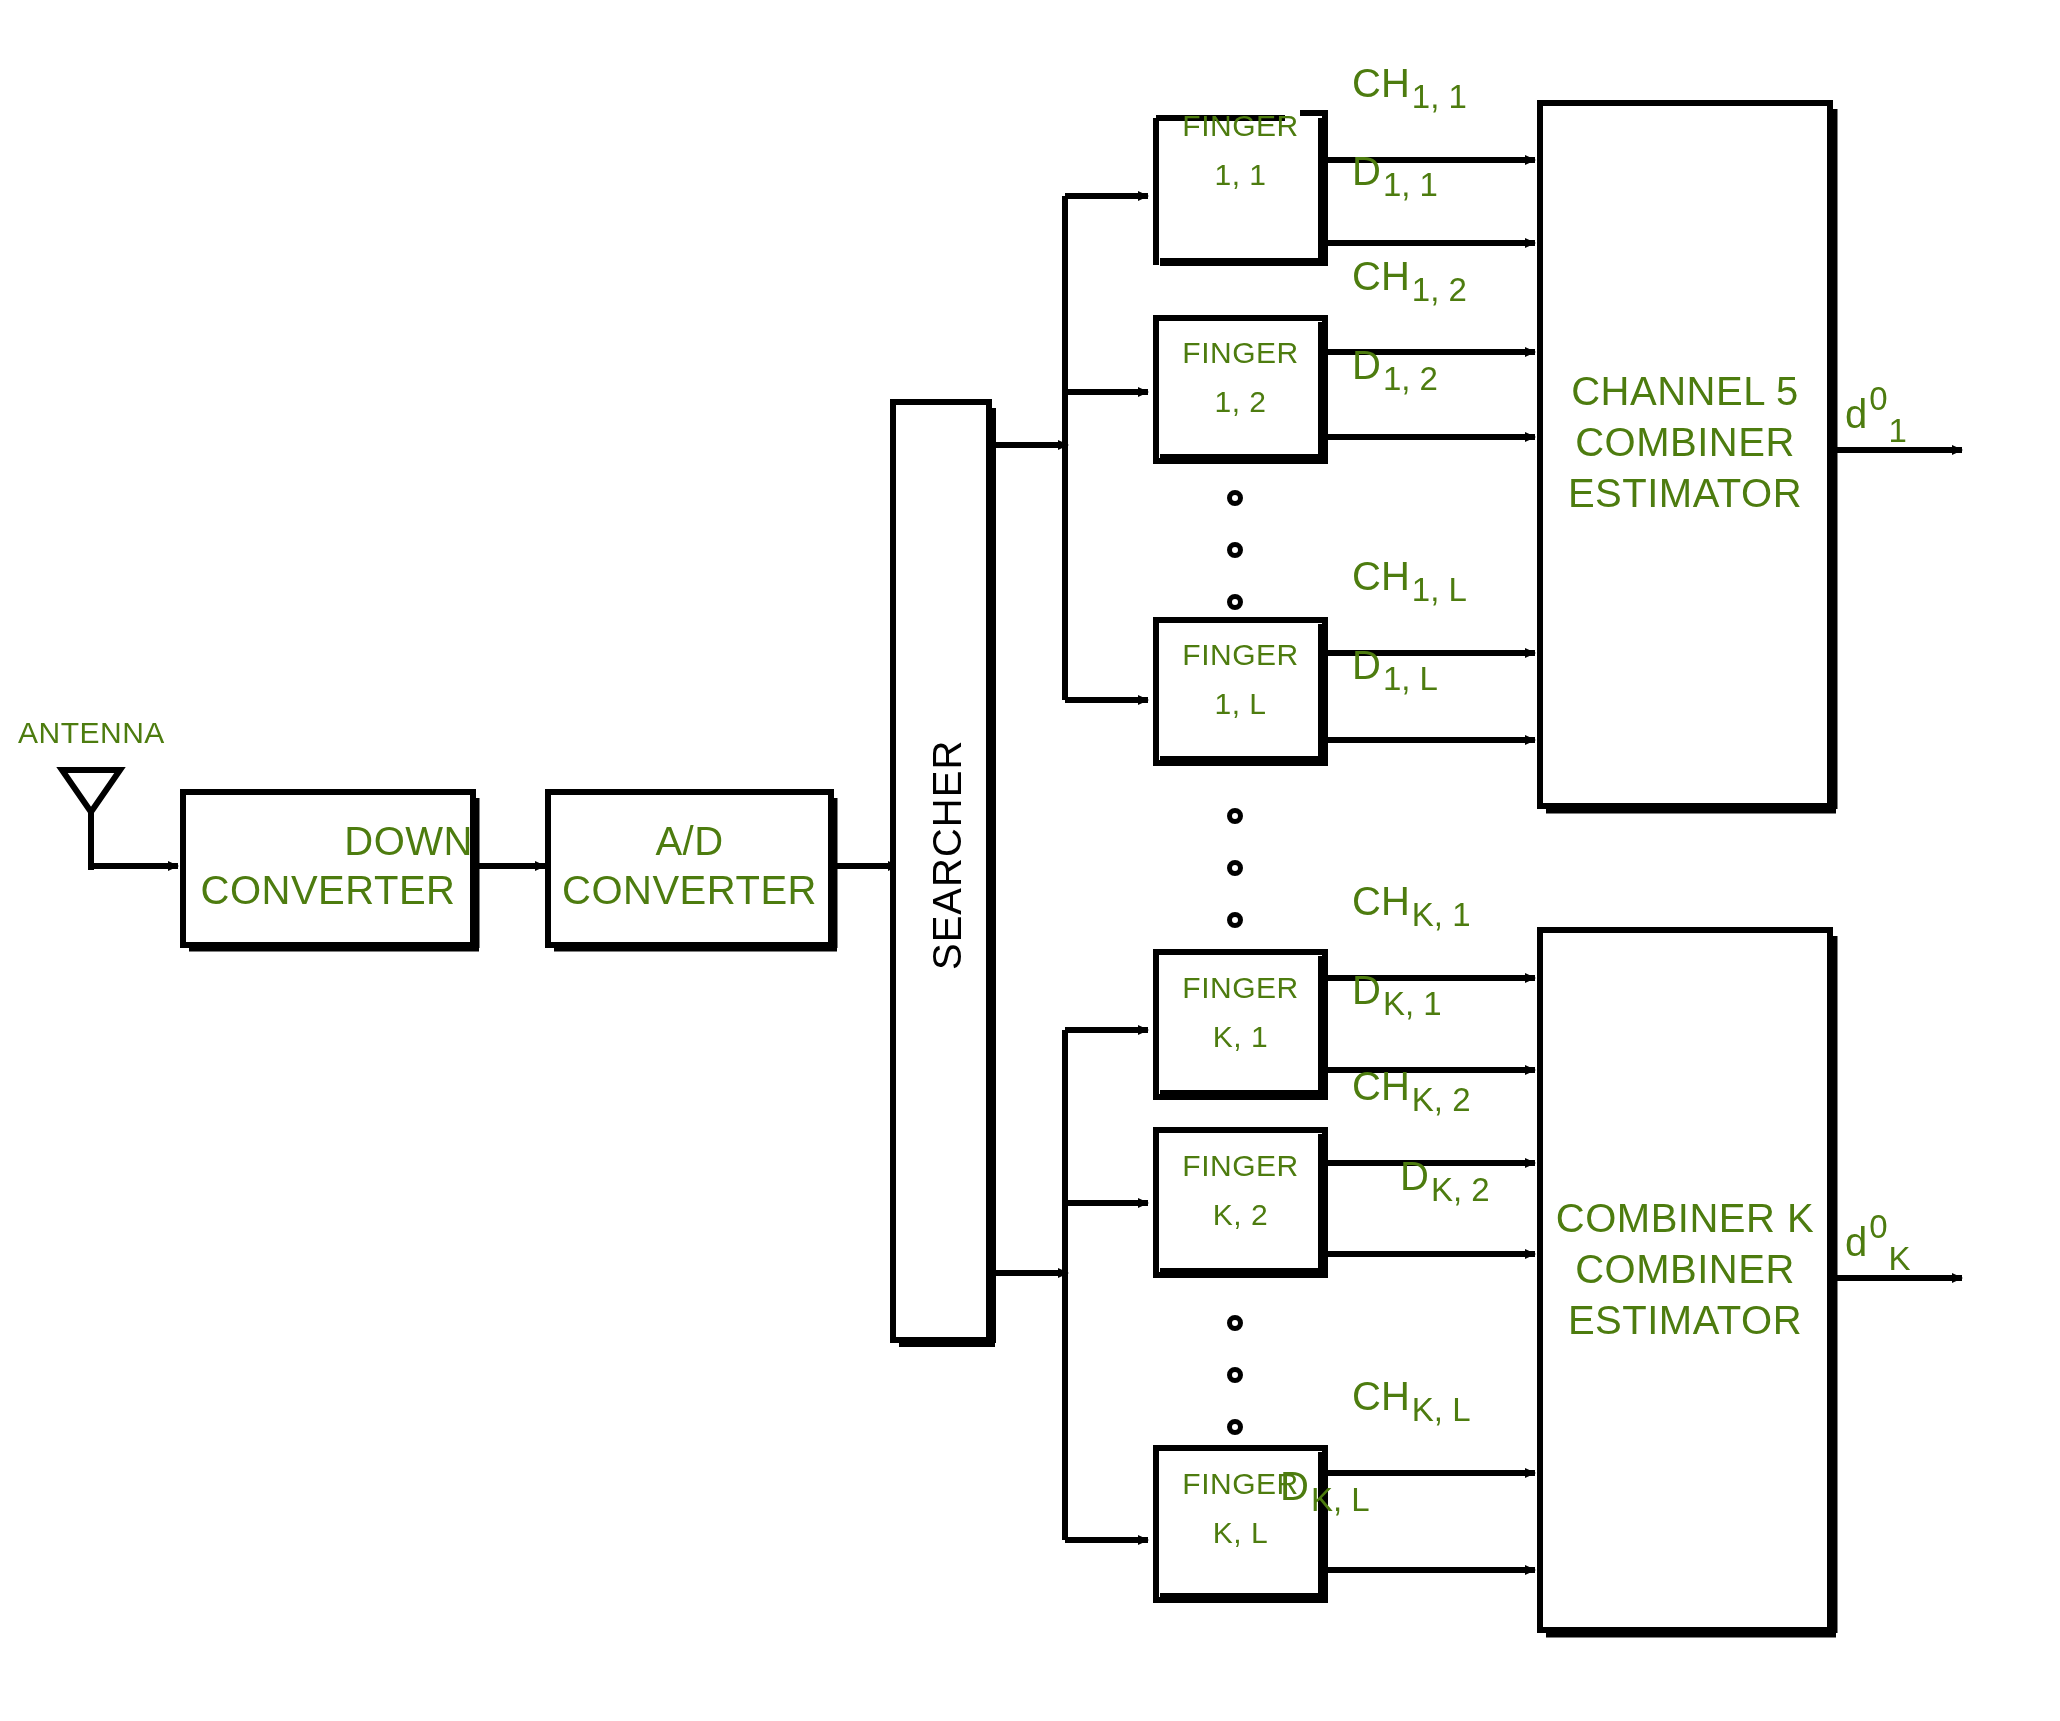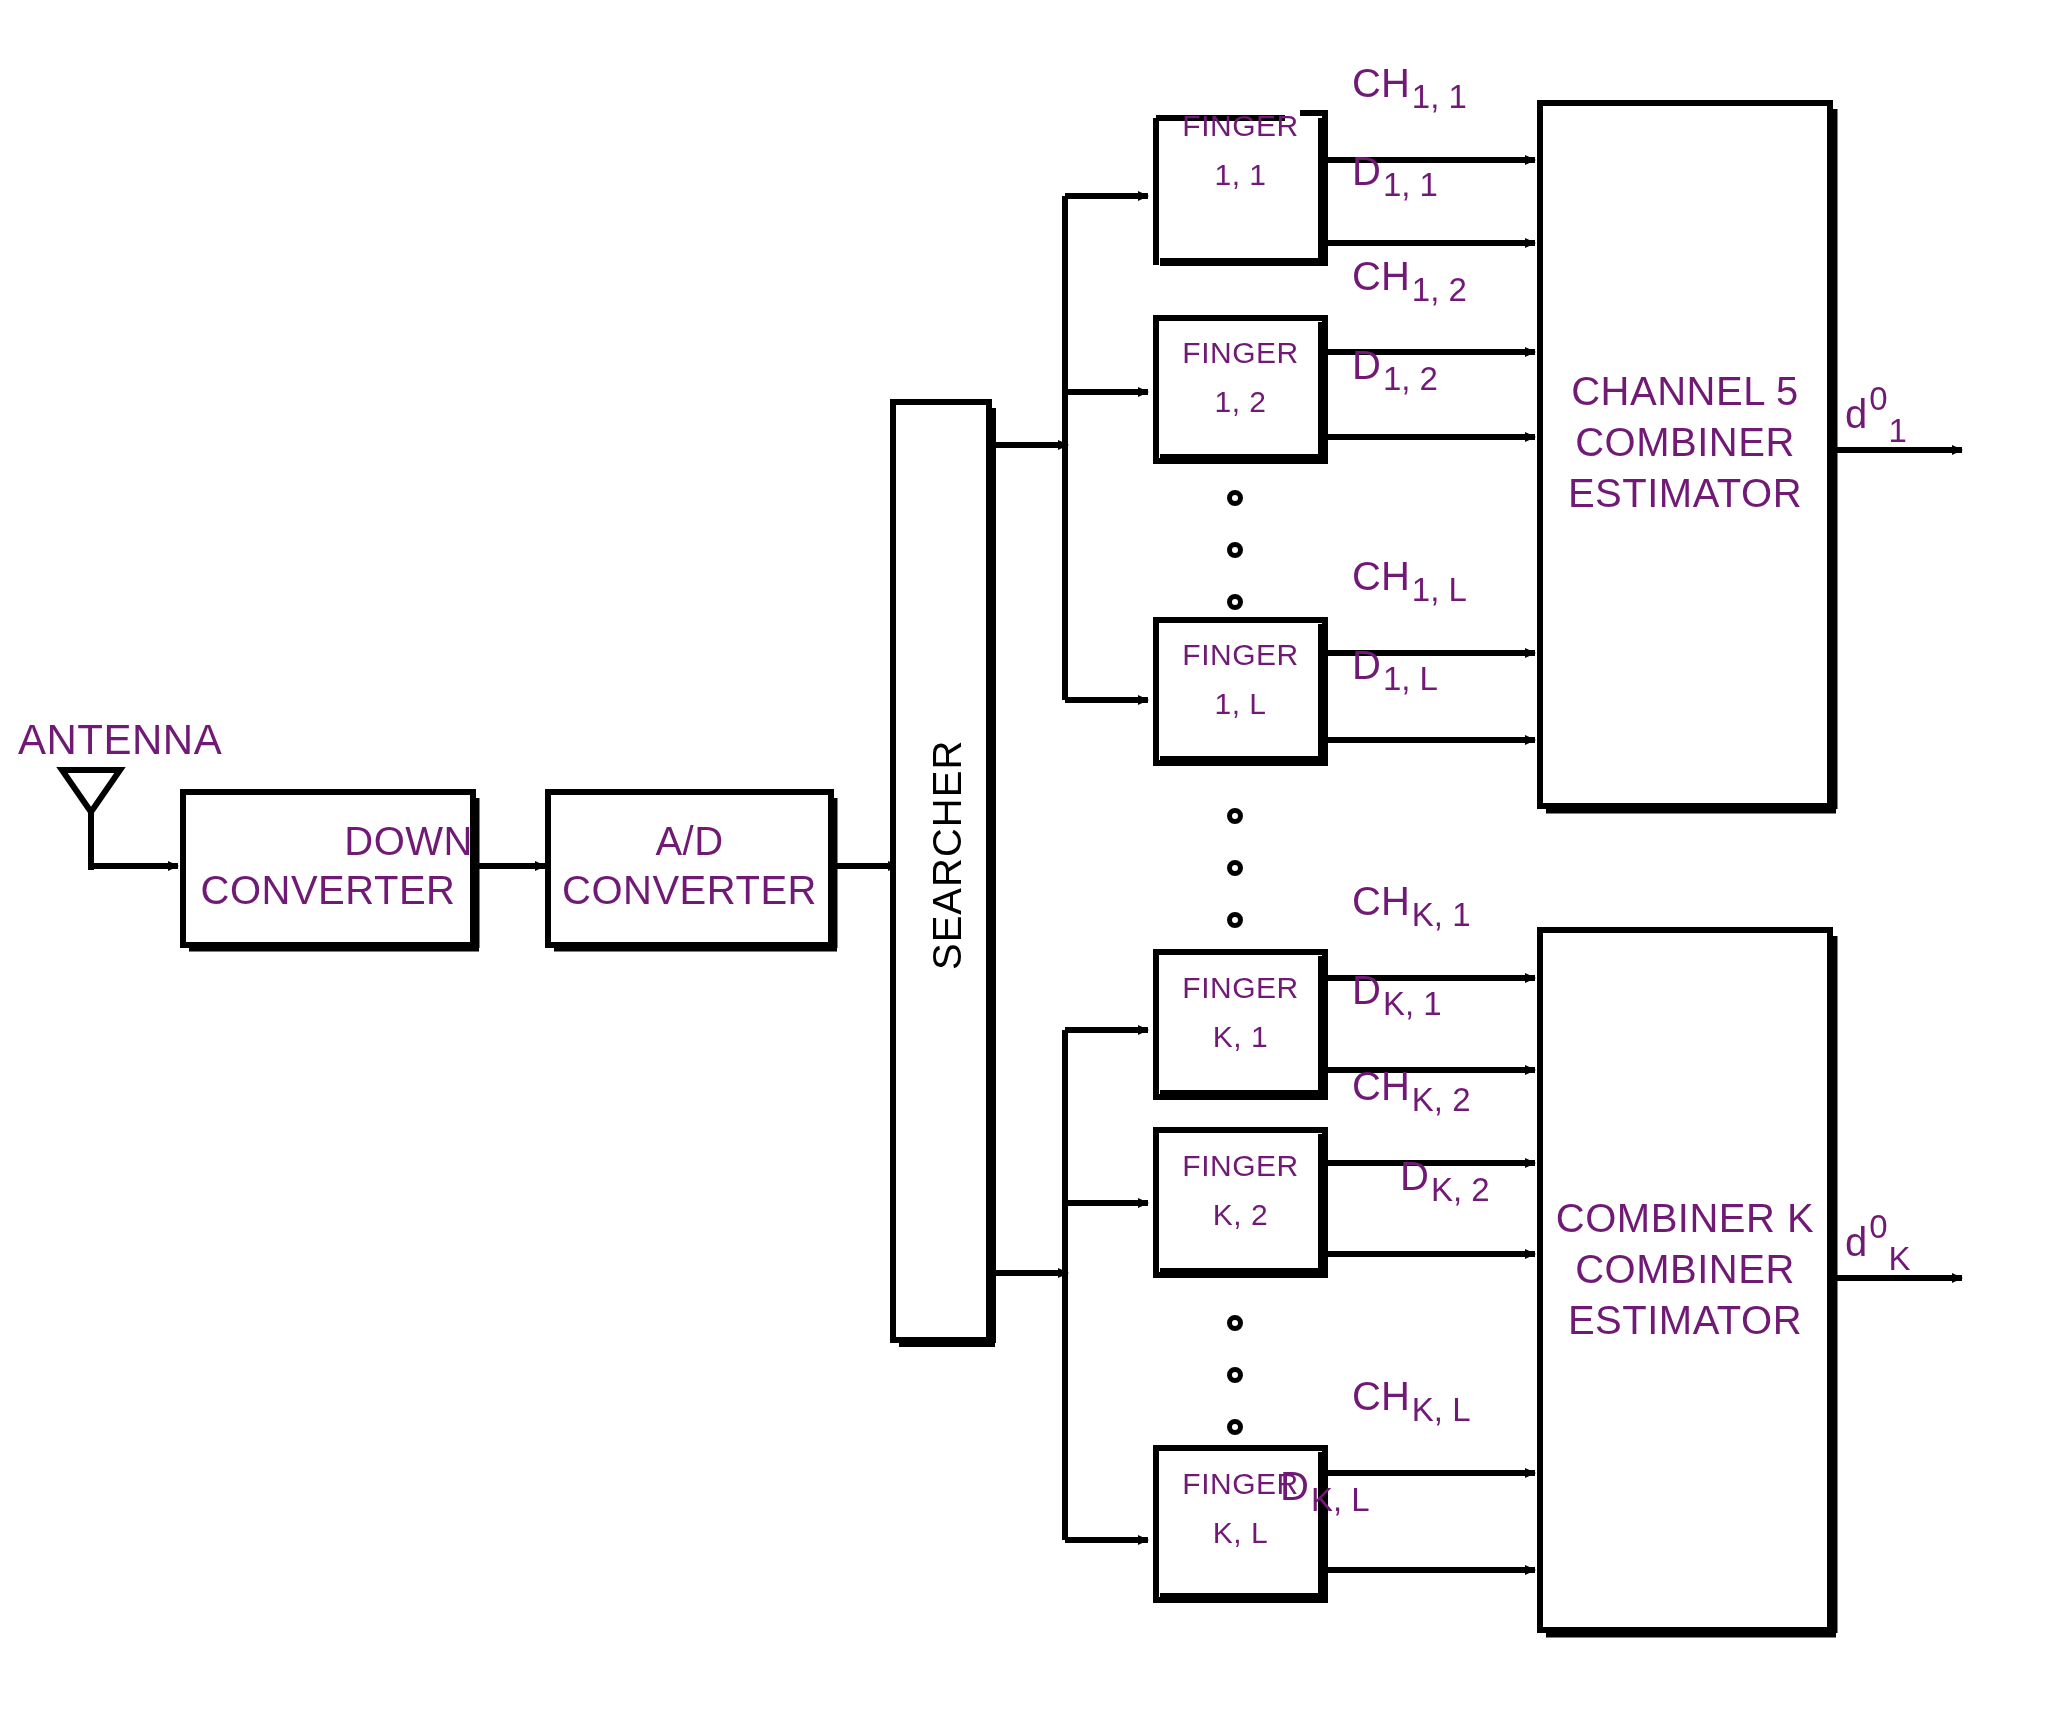--- a/index.html
+++ b/index.html
@@ -18,21 +18,21 @@
   }
   #svg-layer {
     position: absolute;
     left: 0;
     top: 0;
     width: 2060px;
     height: 1721px;
   }
   .lbl {
     position: absolute;
-    color: #701a75;
+    color: #4d7c0f;
     font-family: "Liberation Sans", sans-serif;
     white-space: nowrap;
     line-height: 1.18;
   }
   .blocklabel {
     text-align: center;
     font-size: 40px;
     letter-spacing: 0.5px;
   }
   .fingerlabel {
@@ -56,21 +56,21 @@
     font-size: 33px;
     vertical-align: 0.55em;
     padding-left: 2px;
   }
   .outlabel .sub2 {
     font-size: 33px;
     vertical-align: -0.42em;
     padding-left: 1px;
   }
   .antennalabel {
-    font-size: 42px;
+    font-size: 30px;
     letter-spacing: 0.5px;
   }
   .vertlabel {
     position: absolute;
     font-size: 40px;
     letter-spacing: 1px;
     color: #000000;
     transform-origin: 0 0;
     transform: rotate(-90deg);
     white-space: nowrap;

